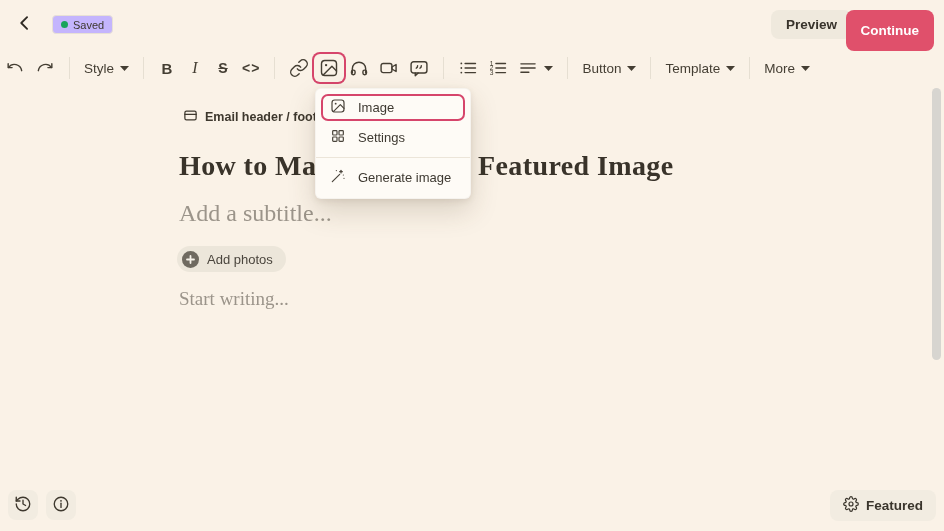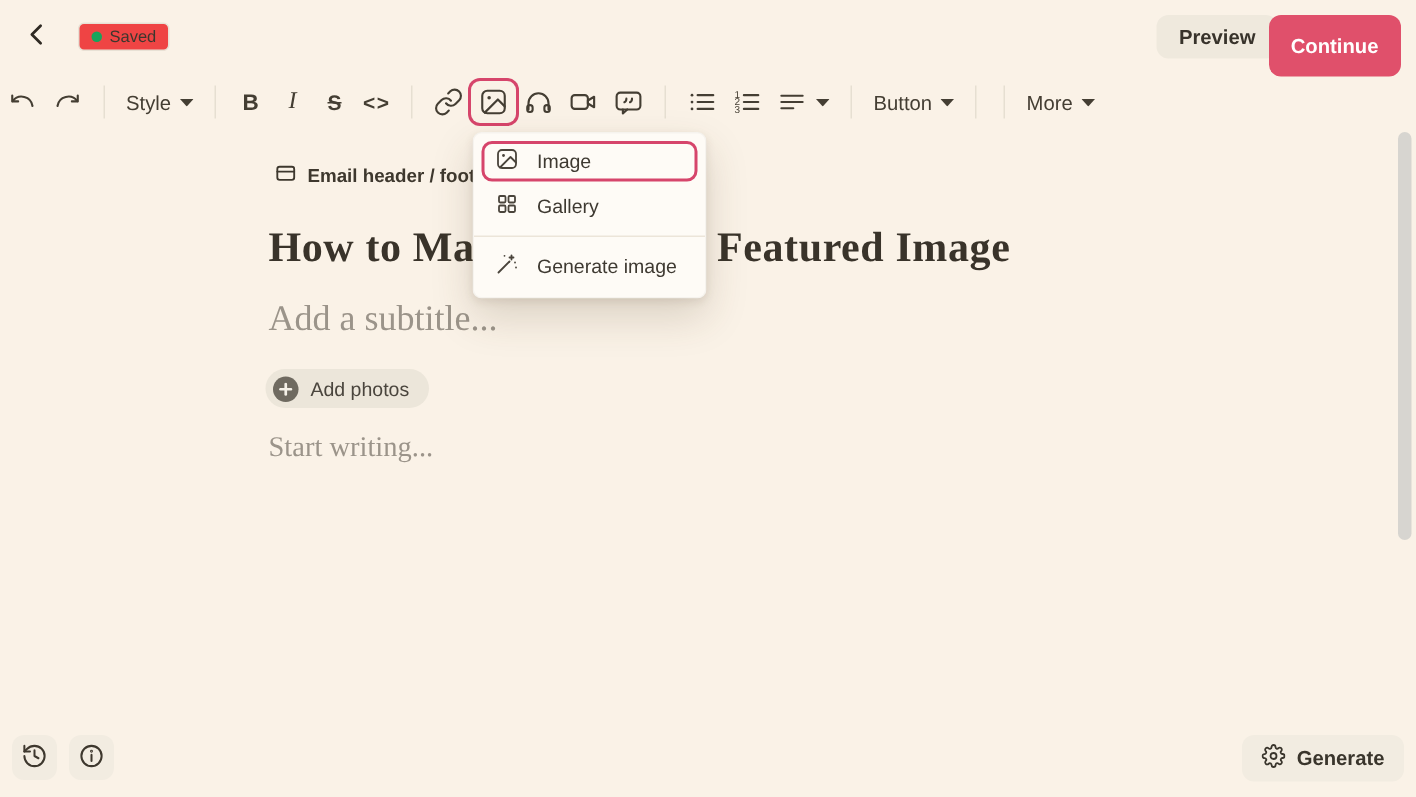--- a/index.html
+++ b/index.html
@@ -8,21 +8,21 @@
   }
   *{box-sizing:border-box; margin:0; padding:0;}
   html,body{background:var(--background);}
   body{width:944px;height:531px;overflow:hidden;font-family:"Liberation Sans",sans-serif;}
   .app{position:relative;width:944px;height:531px;background:var(--background);overflow:hidden;}
   button{font-family:"Liberation Sans",sans-serif;cursor:pointer;background:none;border:none;color:var(--ink);}
 
   
   .back-btn{position:absolute;left:12px;top:11px;width:26px;height:26px;display:flex;align-items:center;justify-content:center;color:#2F2A23;}
   .saved-pill{position:absolute;left:52px;top:15px;height:19px;display:flex;align-items:center;gap:5px;
-    background:#ef4444;border:1px solid #E8E1D5;border-radius:4px;padding:0 8px;font-size:11px;color:#3C372E;font-weight:500;}
+    background:#c4b5fd;border:1px solid #E8E1D5;border-radius:4px;padding:0 8px;font-size:11px;color:#3C372E;font-weight:500;}
   .saved-dot{width:7px;height:7px;border-radius:50%;background:var(--saved-dot-green);}
   .preview-btn{position:absolute;right:92px;top:10px;height:29px;padding:0 15px;border-radius:8px;
     background:#EFE9DD;color:#38332B;font-size:13.5px;font-weight:700;}
   .continue-btn{position:absolute;right:10px;top:10px;height:41px;padding:0 15px;border-radius:8px;
     background:var(--continue-button);color:#FFFFFF;font-size:13.5px;font-weight:700;}
 
   
   .toolbar{position:absolute;top:52px;left:0;right:14px;height:32px;display:flex;justify-content:flex-start;align-items:center;color:var(--ink);}
   .tbtn{height:28px;min-width:28px;display:flex;align-items:center;justify-content:center;gap:6px;
     border-radius:6px;padding:0 5px;font-size:13.5px;font-weight:500;color:var(--ink);}
@@ -215,20 +215,28 @@
     <div class="tb-div"></div>
     <button class="tbtn">
       <span>Button</span>
       <span>
           <svg class="caret" width="9" height="5" viewBox="0 0 9 5">
             <polygon points="0,0 9,0 4.5,5" fill="currentColor"></polygon>
           </svg>
         </span>
     </button>
     <div class="tb-div"></div>
+    <button class="tbtn">
+      <span>Template</span>
+      <span>
+          <svg class="caret" width="9" height="5" viewBox="0 0 9 5">
+            <polygon points="0,0 9,0 4.5,5" fill="currentColor"></polygon>
+          </svg>
+        </span>
+    </button>
     <div class="tb-div"></div>
     <button class="tbtn">
       <span>More</span>
       <span>
           <svg class="caret" width="9" height="5" viewBox="0 0 9 5">
             <polygon points="0,0 9,0 4.5,5" fill="currentColor"></polygon>
           </svg>
         </span>
     </button>
   </div>
@@ -265,21 +273,21 @@
           </svg></span>
       <span>Image</span>
     </div>
     <div class="menu-item">
       <span><svg width="16" height="16" viewBox="0 0 24 24" fill="none" stroke="currentColor" stroke-width="1.8" stroke-linejoin="round">
             <rect x="4" y="4" width="6.5" height="6.5" rx="1.2"></rect>
             <rect x="13.5" y="4" width="6.5" height="6.5" rx="1.2"></rect>
             <rect x="4" y="13.5" width="6.5" height="6.5" rx="1.2"></rect>
             <rect x="13.5" y="13.5" width="6.5" height="6.5" rx="1.2"></rect>
           </svg></span>
-      <span>Gallery</span>
+      <span>Settings</span>
     </div>
     <div class="menu-sep"></div>
     <div class="menu-item">
       <span><svg width="16" height="16" viewBox="0 0 24 24" fill="none" stroke="currentColor" stroke-width="1.8" stroke-linecap="round">
             <path d="M3.5 20.5L14.5 9.5"></path>
             <path d="M16.5 3.5v4"></path>
             <path d="M14.5 5.5h4"></path>
             <path d="M20 10.5l.02 0"></path>
             <path d="M9.5 3.8l.02 0"></path>
             <path d="M21 15.5l.02 0"></path>
@@ -300,18 +308,18 @@
           <circle cx="12" cy="12" r="9"></circle>
           <path d="M12 11v5.5"></path>
           <circle cx="12" cy="7.8" r="0.4" fill="currentColor"></circle>
         </svg></span>
   </button>
   <button class="settings-btn">
     <span><svg width="16" height="16" viewBox="0 0 24 24" fill="none" stroke="currentColor" stroke-width="1.8" stroke-linecap="round" stroke-linejoin="round">
           <circle cx="12" cy="12" r="3"></circle>
           <path d="M19.4 15a1.65 1.65 0 0 0 .33 1.82l.06.06a2 2 0 0 1 0 2.83 2 2 0 0 1-2.83 0l-.06-.06a1.65 1.65 0 0 0-1.82-.33 1.65 1.65 0 0 0-1 1.51V21a2 2 0 0 1-2 2 2 2 0 0 1-2-2v-.09A1.65 1.65 0 0 0 9 19.4a1.65 1.65 0 0 0-1.82.33l-.06.06a2 2 0 0 1-2.83 0 2 2 0 0 1 0-2.83l.06-.06a1.65 1.65 0 0 0 .33-1.82 1.65 1.65 0 0 0-1.51-1H3a2 2 0 0 1-2-2 2 2 0 0 1 2-2h.09A1.65 1.65 0 0 0 4.6 9a1.65 1.65 0 0 0-.33-1.82l-.06-.06a2 2 0 0 1 0-2.83 2 2 0 0 1 2.83 0l.06.06a1.65 1.65 0 0 0 1.82.33H9a1.65 1.65 0 0 0 1-1.51V3a2 2 0 0 1 2-2 2 2 0 0 1 2 2v.09a1.65 1.65 0 0 0 1 1.51 1.65 1.65 0 0 0 1.82-.33l.06-.06a2 2 0 0 1 2.83 0 2 2 0 0 1 0 2.83l-.06.06a1.65 1.65 0 0 0-.33 1.82V9a1.65 1.65 0 0 0 1.51 1H21a2 2 0 0 1 2 2 2 2 0 0 1-2 2h-.09a1.65 1.65 0 0 0-1.51 1z"></path>
         </svg></span>
-    <span>Generate</span>
+    <span>Featured</span>
   </button>
 
   <div class="scroll-thumb"></div>
 
 </div>
 
 </body></html>

